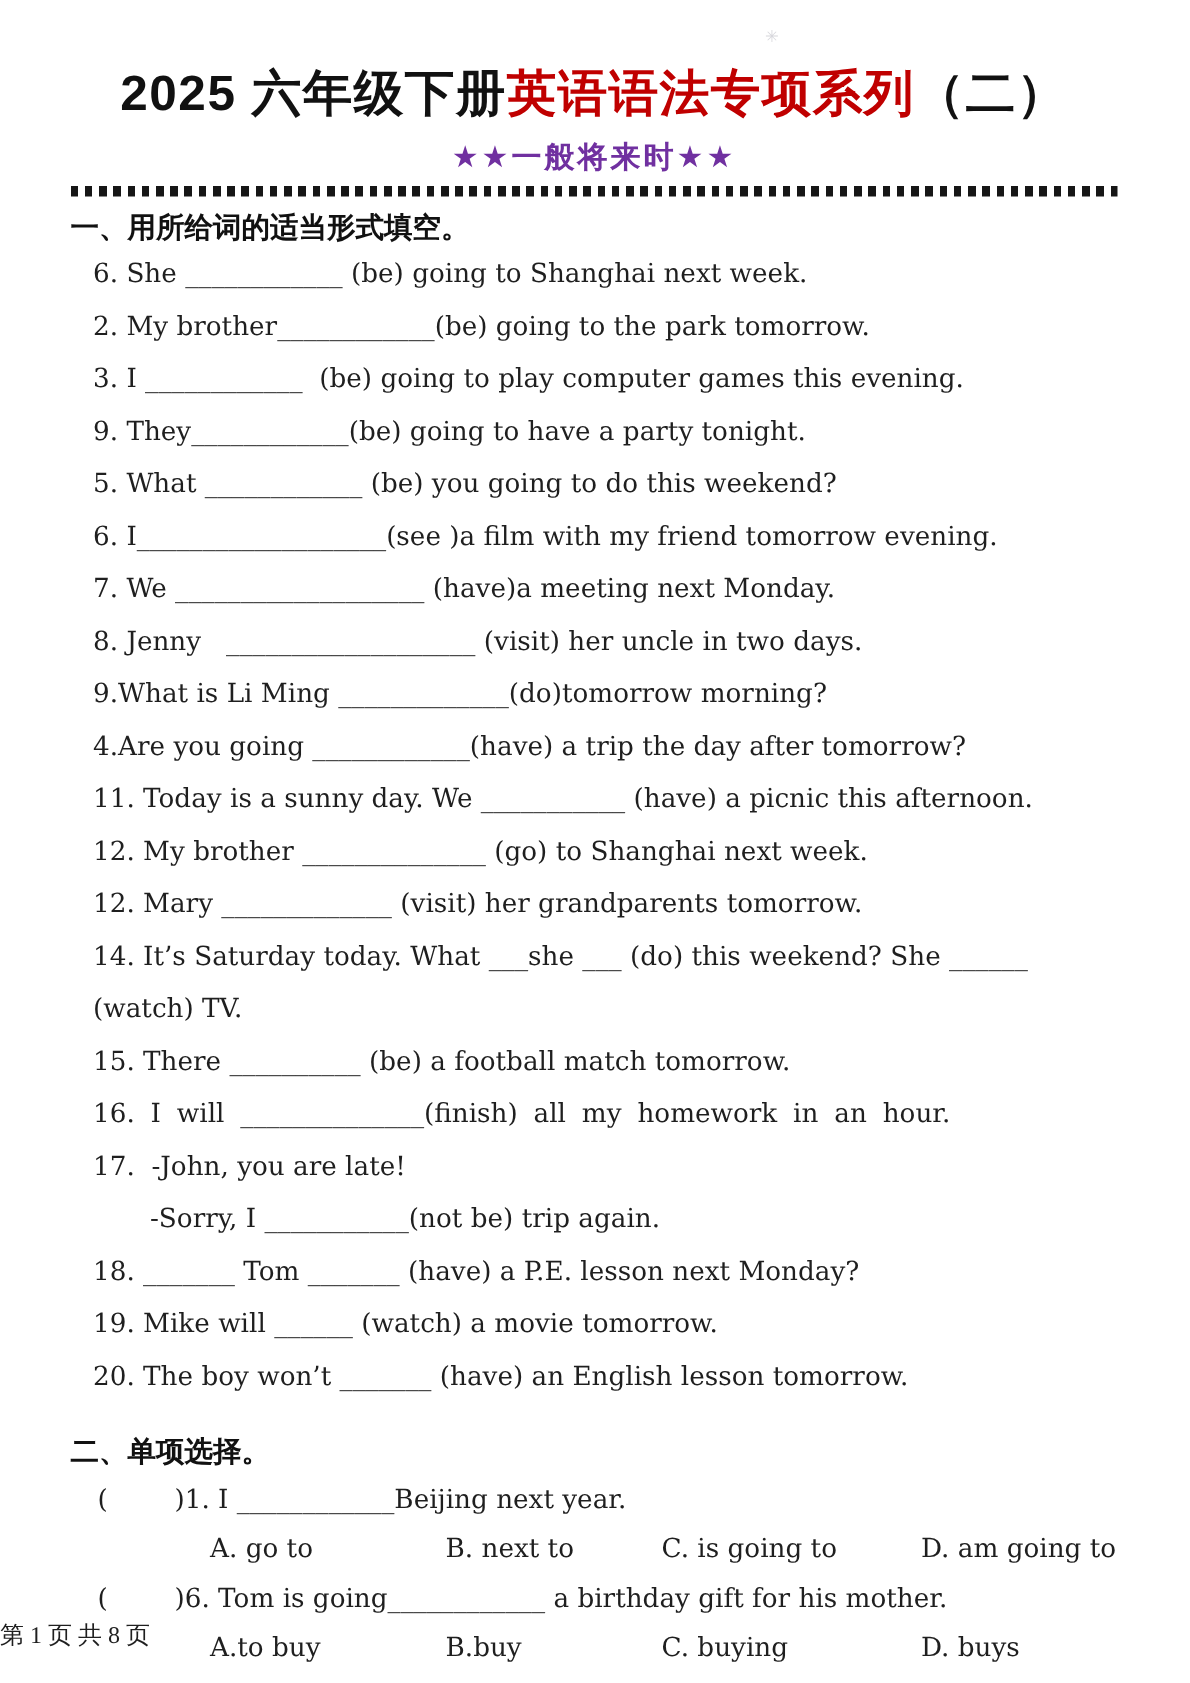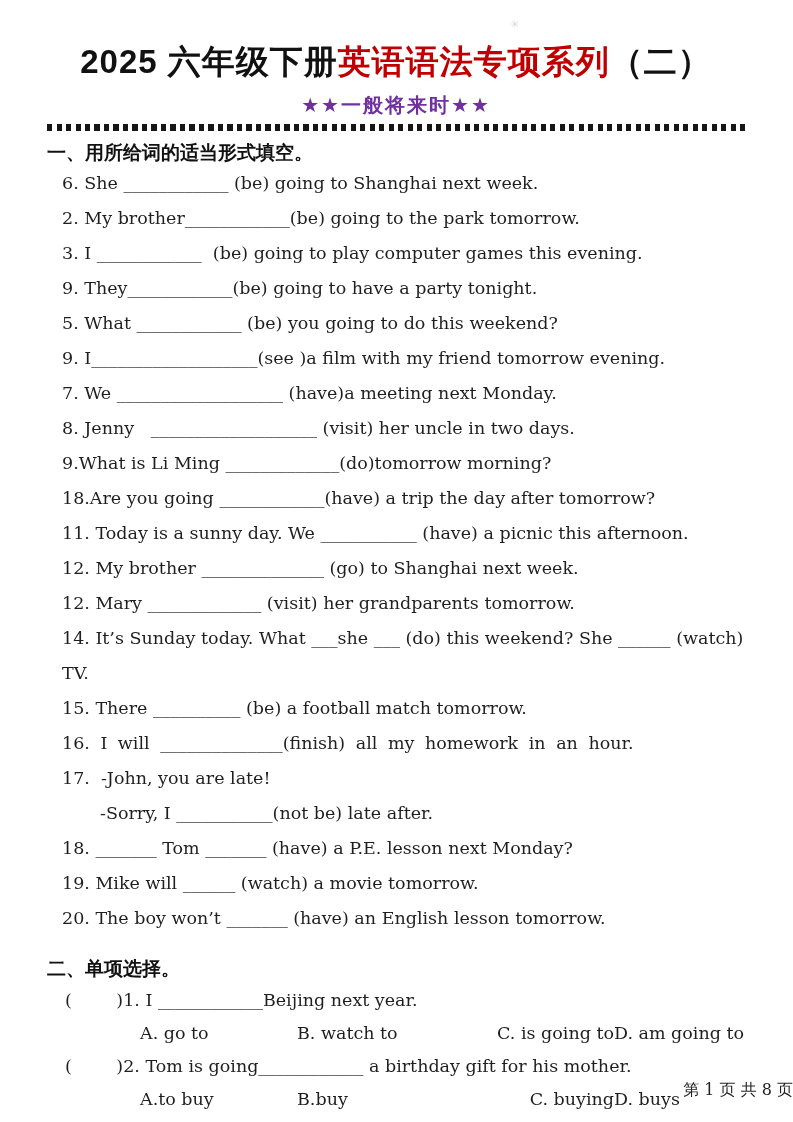--- a/index.html
+++ b/index.html
@@ -79,30 +79,31 @@
   }
   .mc-options {
     display: flex;
     padding-left: 45px;
     font-size: 17.5px;
     line-height: 33px;
     white-space: pre-wrap;
   }
   .opt-a { width: 157px; margin-left: 48px; }
   .opt-b { width: 144px; }
-  .opt-c { width: 173px; text-align: right; }
+  .opt-c { width: 173px; }
   .opt-d { flex: 1; }
   .footer {
     position: absolute;
     left: 0;
     right: 0;
     top: 1080px;
-    text-align: right;
+    text-align: left;
     font-size: 16px;
     color: #1f1f1f;
+    font-family: Liberation Serif, serif;
   }
 </style>
 </head>
 <body>
 
 <div class="page">
 
   <div class="artifact">✳</div>
 
   <h1 class="title"><span>2025 六年级下册</span><span class="red">英语语法专项系列</span><span>（二）</span></h1>
@@ -111,48 +112,48 @@
 
   <div class="dotted-rule"></div>
 
   <div class="sec-heading">一、用所给词的适当形式填空。</div>
 
   <div class="q-line">6. She ____________ (be) going to Shanghai next week.</div>
   <div class="q-line">2. My brother____________(be) going to the park tomorrow.</div>
   <div class="q-line">3. I ____________  (be) going to play computer games this evening.</div>
   <div class="q-line">9. They____________(be) going to have a party tonight.</div>
   <div class="q-line">5. What ____________ (be) you going to do this weekend?</div>
-  <div class="q-line">9. I___________________(see )a film with my friend tomorrow evening.</div>
+  <div class="q-line">6. I___________________(see )a film with my friend tomorrow evening.</div>
   <div class="q-line">7. We ___________________ (have)a meeting next Monday.</div>
   <div class="q-line">8. Jenny   ___________________ (visit) her uncle in two days.</div>
   <div class="q-line">9.What is Li Ming _____________(do)tomorrow morning?</div>
-  <div class="q-line">18.Are you going ____________(have) a trip the day after tomorrow?</div>
+  <div class="q-line">4.Are you going ____________(have) a trip the day after tomorrow?</div>
   <div class="q-line">11. Today is a sunny day. We ___________ (have) a picnic this afternoon.</div>
   <div class="q-line">12. My brother ______________ (go) to Shanghai next week.</div>
   <div class="q-line">12. Mary _____________ (visit) her grandparents tomorrow.</div>
-  <div class="q-line">14. It’s Sunday today. What ___she ___ (do) this weekend? She ______ (watch) TV.</div>
+  <div class="q-line">14. It’s Saturday today. What ___she ___ (do) this weekend? She ______ (watch) TV.</div>
   <div class="q-line">15. There __________ (be) a football match tomorrow.</div>
   <div class="q-line wide">16. I will ______________(finish) all my homework in an hour.</div>
   <div class="q-line">17.  -John, you are late!</div>
-  <div class="q-line indent">-Sorry, I ___________(not be) late after.</div>
+  <div class="q-line indent">-Sorry, I ___________(not be) trip again.</div>
   <div class="q-line">18. _______ Tom _______ (have) a P.E. lesson next Monday?</div>
   <div class="q-line">19. Mike will ______ (watch) a movie tomorrow.</div>
   <div class="q-line">20. The boy won’t _______ (have) an English lesson tomorrow.</div>
 
   <div class="sec-heading s2">二、单项选择。</div>
 
   <div class="mc-stem">(        )1. I ____________Beijing next year.</div>
   <div class="mc-options">
     <span class="opt-a">A. go to</span>
-    <span class="opt-b">B. watch to</span>
+    <span class="opt-b">B. next to</span>
     <span class="opt-c">C. is going to</span>
     <span class="opt-d">D. am going to</span>
   </div>
 
-  <div class="mc-stem">(        )2. Tom is going____________ a birthday gift for his mother.</div>
+  <div class="mc-stem">(        )6. Tom is going____________ a birthday gift for his mother.</div>
   <div class="mc-options">
     <span class="opt-a">A.to buy</span>
     <span class="opt-b">B.buy</span>
     <span class="opt-c">C. buying</span>
     <span class="opt-d">D. buys</span>
   </div>
 
   <div class="footer">第 1 页 共 8 页</div>
 
 </div>

